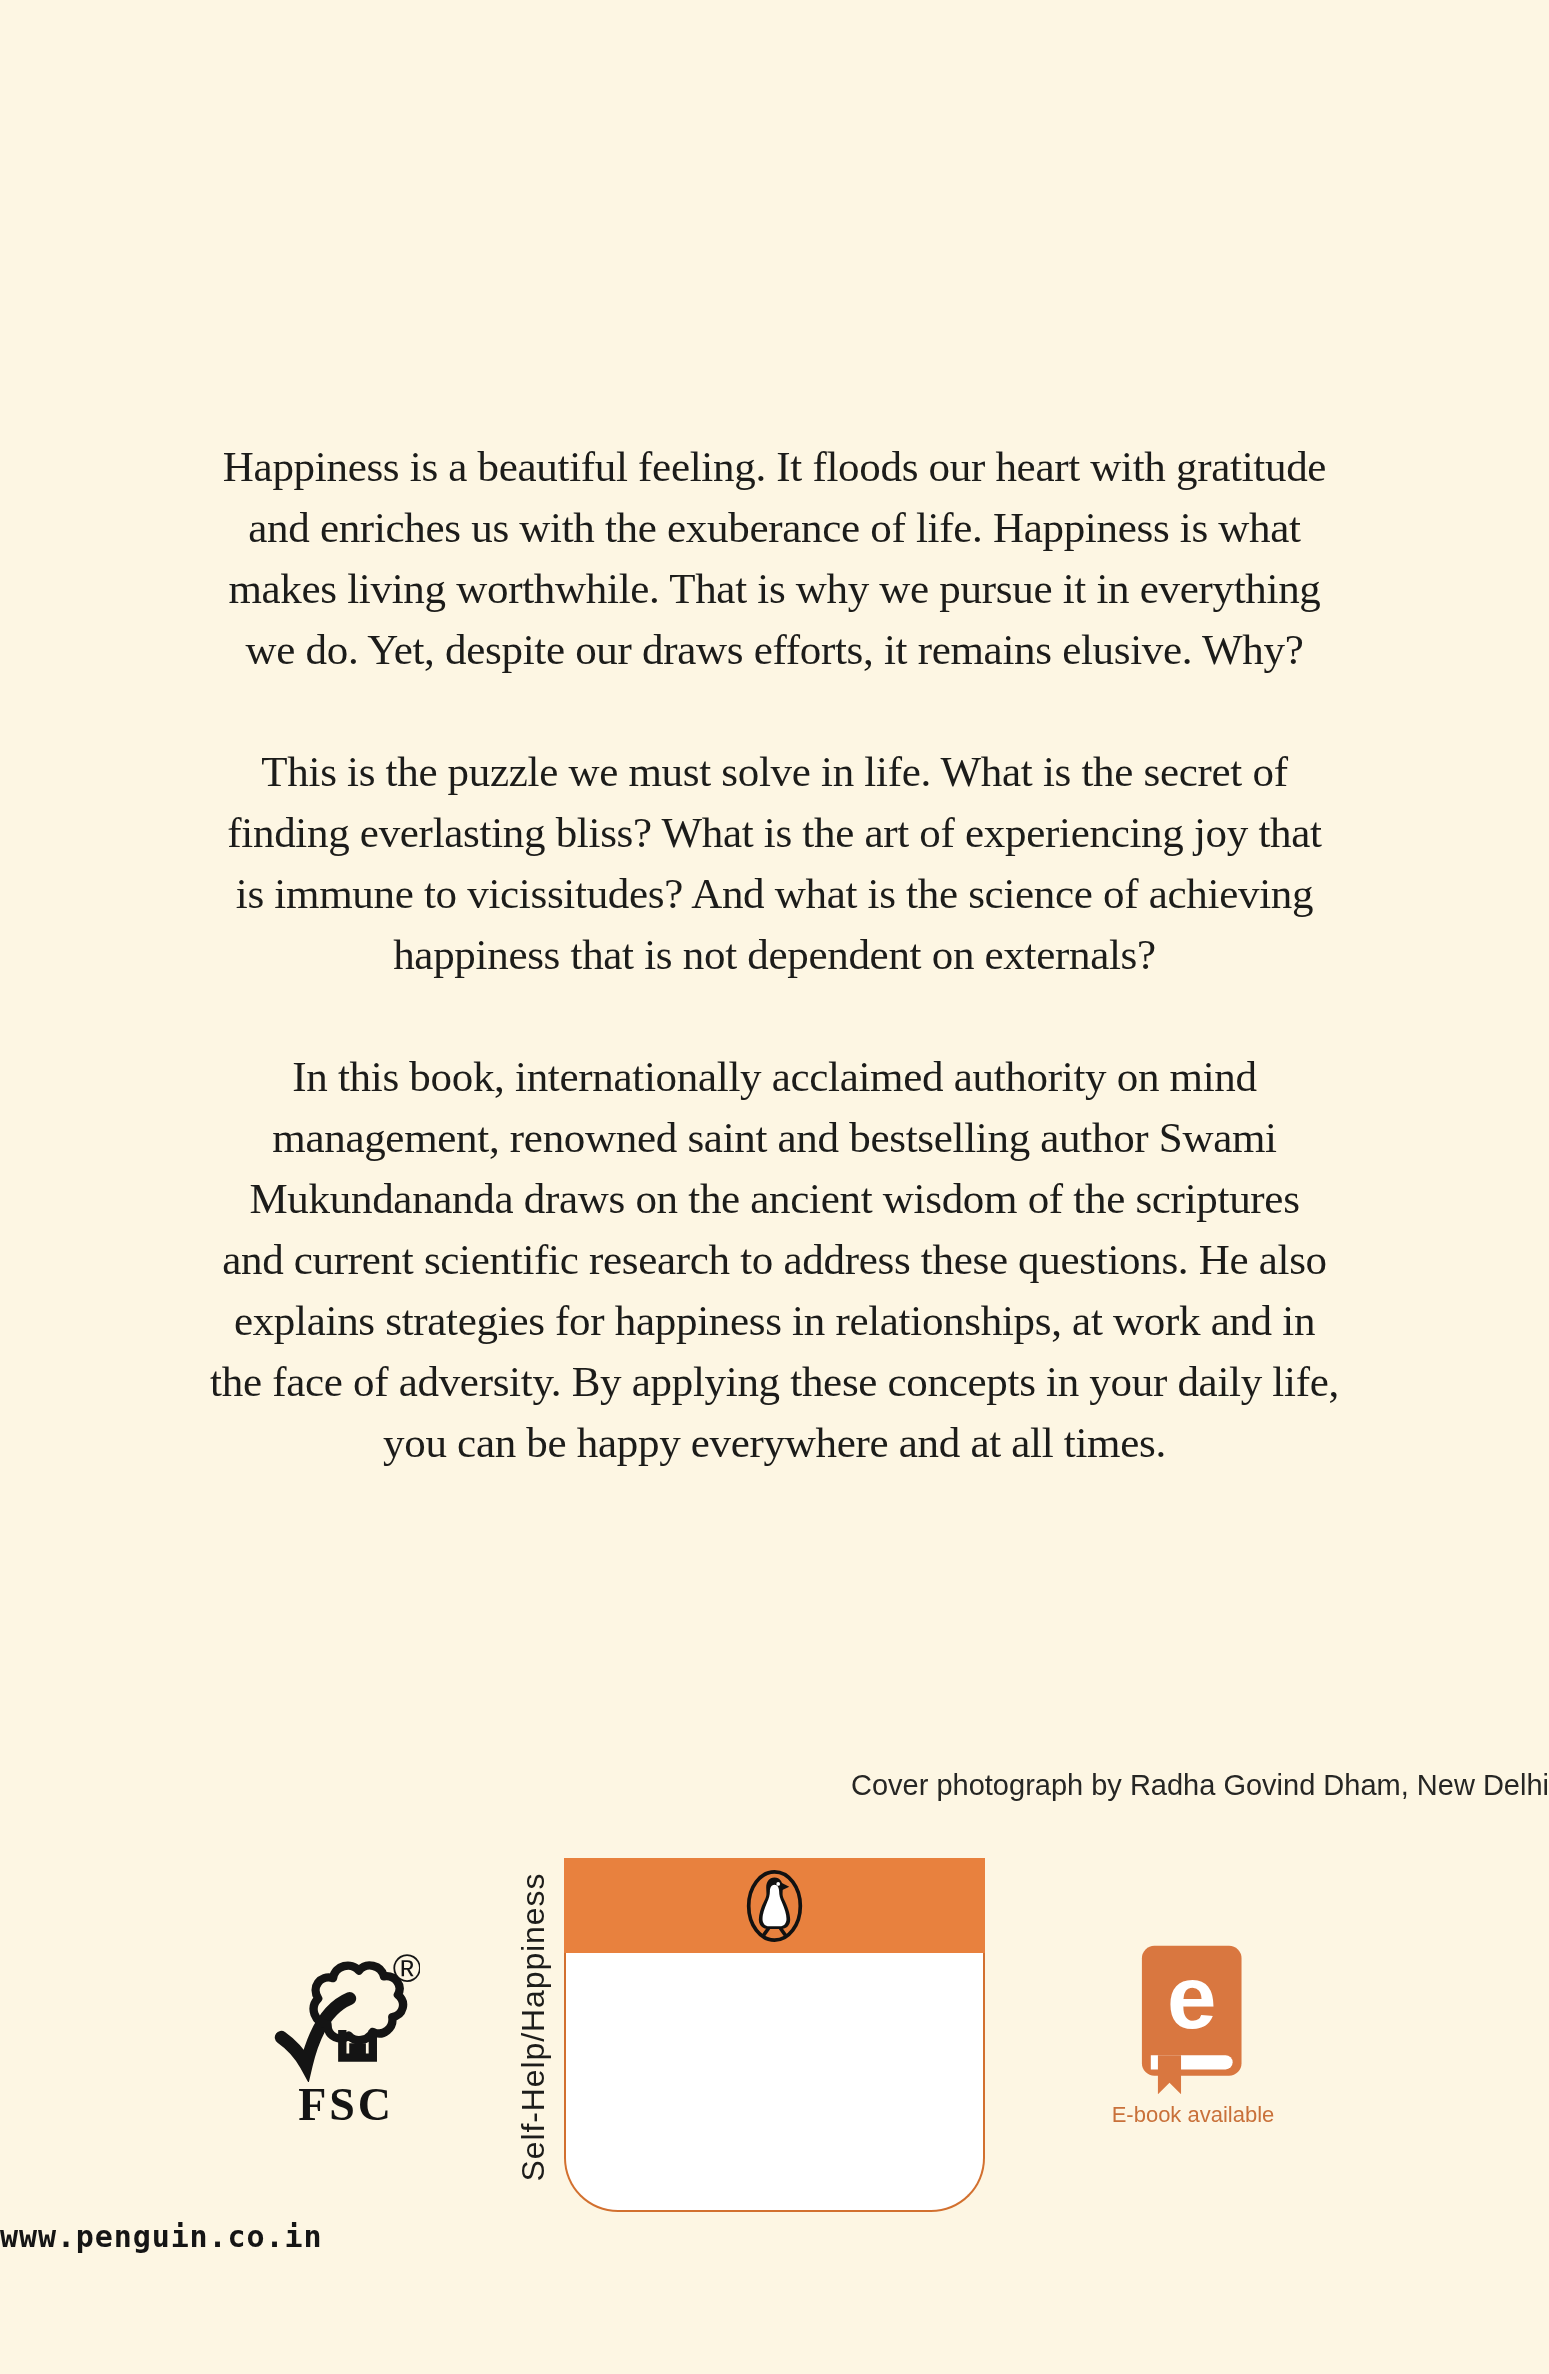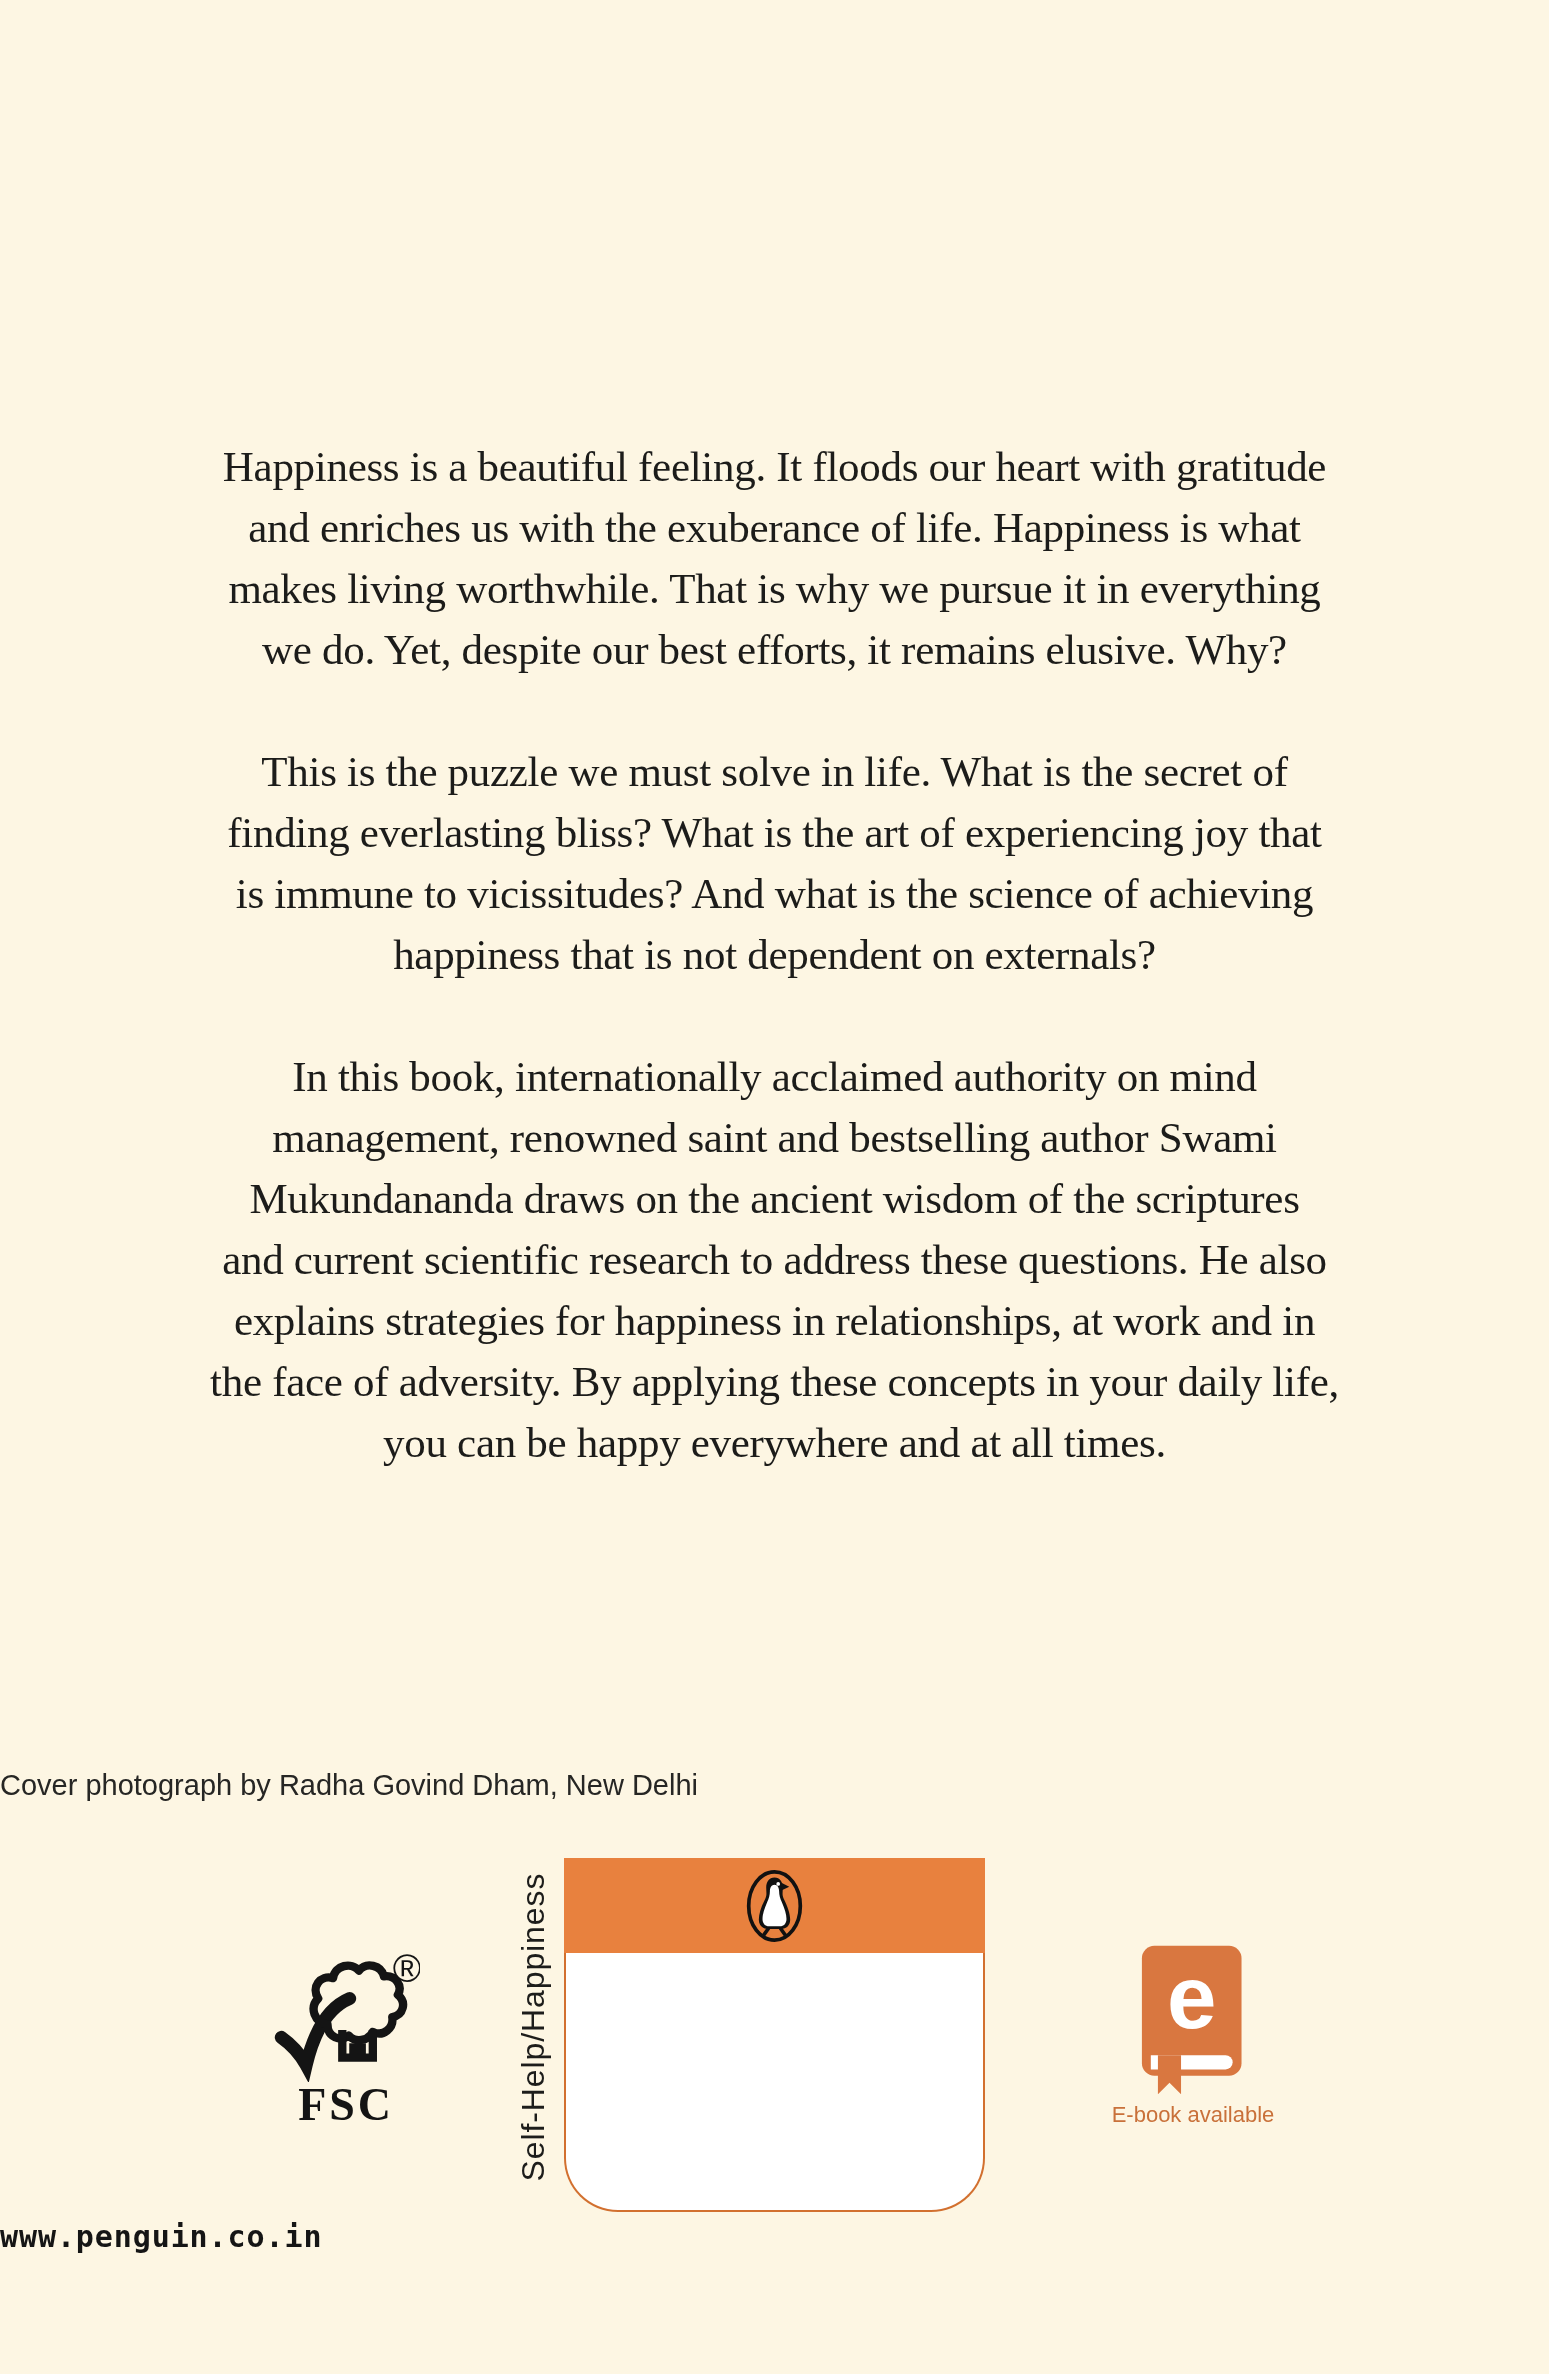--- a/index.html
+++ b/index.html
@@ -16,21 +16,21 @@
     position:absolute;left:51px;top:436px;width:1447px;
     text-align:center;
     font-family:"Liberation Serif",serif;
     font-size:43px;line-height:61px;letter-spacing:-0.3px;
     color:#1c1c1a;
   }
   .copy p{margin:0 0 61px 0;white-space:pre-line;}
   
   .credits{
     position:absolute;left:0;top:1764px;width:100%;
-    text-align:left;
+    text-align:right;
     font-size:29px;line-height:43px;color:#262624;
   }
   
   .genre-vertical{
     position:absolute;left:389px;top:2017px;width:288px;height:41px;
     transform:rotate(-90deg);
     text-align:center;
     font-size:32px;line-height:41px;letter-spacing:0.9px;color:#1d1d1b;
     white-space:nowrap;
   }
@@ -67,21 +67,21 @@
 </style>
 </head>
 <body>
 
 <div class="page">
 
   <div class="copy">
     <p>Happiness is a beautiful feeling. It floods our heart with gratitude
 and enriches us with the exuberance of life. Happiness is what
 makes living worthwhile. That is why we pursue it in everything
-we do. Yet, despite our best efforts, it remains elusive. Why?</p>
+we do. Yet, despite our draws efforts, it remains elusive. Why?</p>
     <p>This is the puzzle we must solve in life. What is the secret of
 finding everlasting bliss? What is the art of experiencing joy that
 is immune to vicissitudes? And what is the science of achieving
 happiness that is not dependent on externals?</p>
     <p>In this book, internationally acclaimed authority on mind
 management, renowned saint and bestselling author Swami
 Mukundananda draws on the ancient wisdom of the scriptures
 and current scientific research to address these questions. He also
 explains strategies for happiness in relationships, at work and in
 the face of adversity. By applying these concepts in your daily life,

